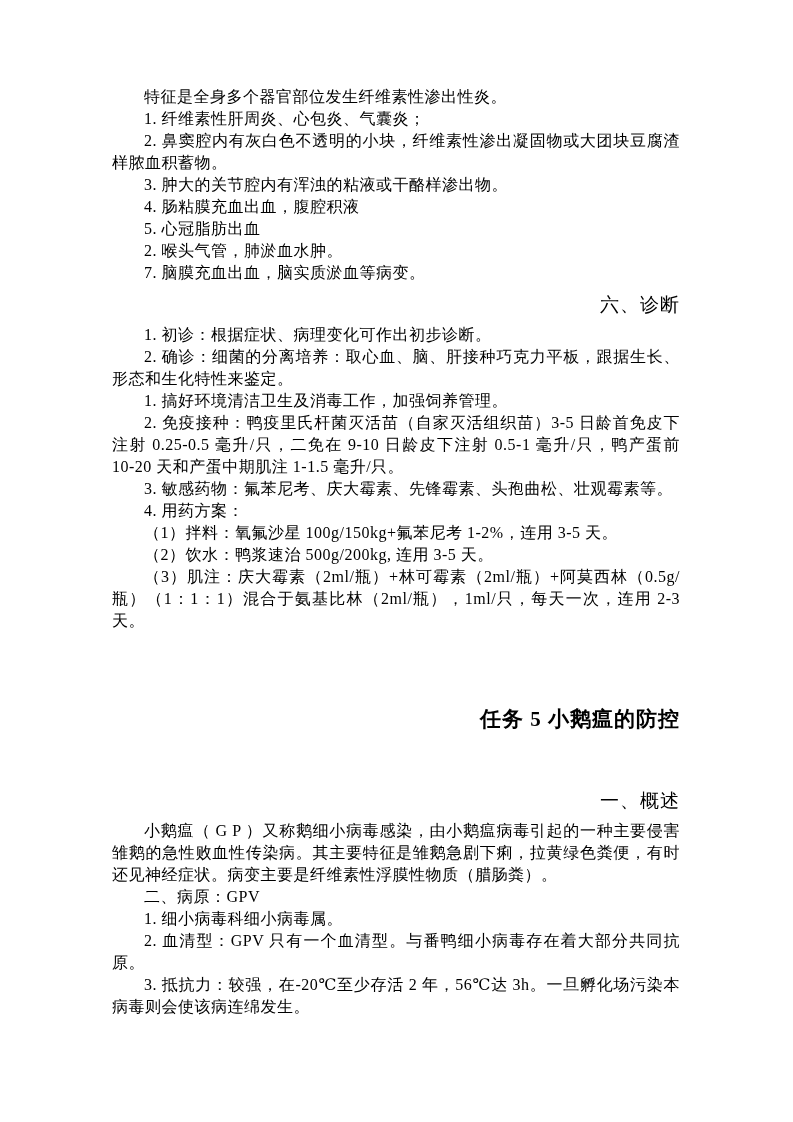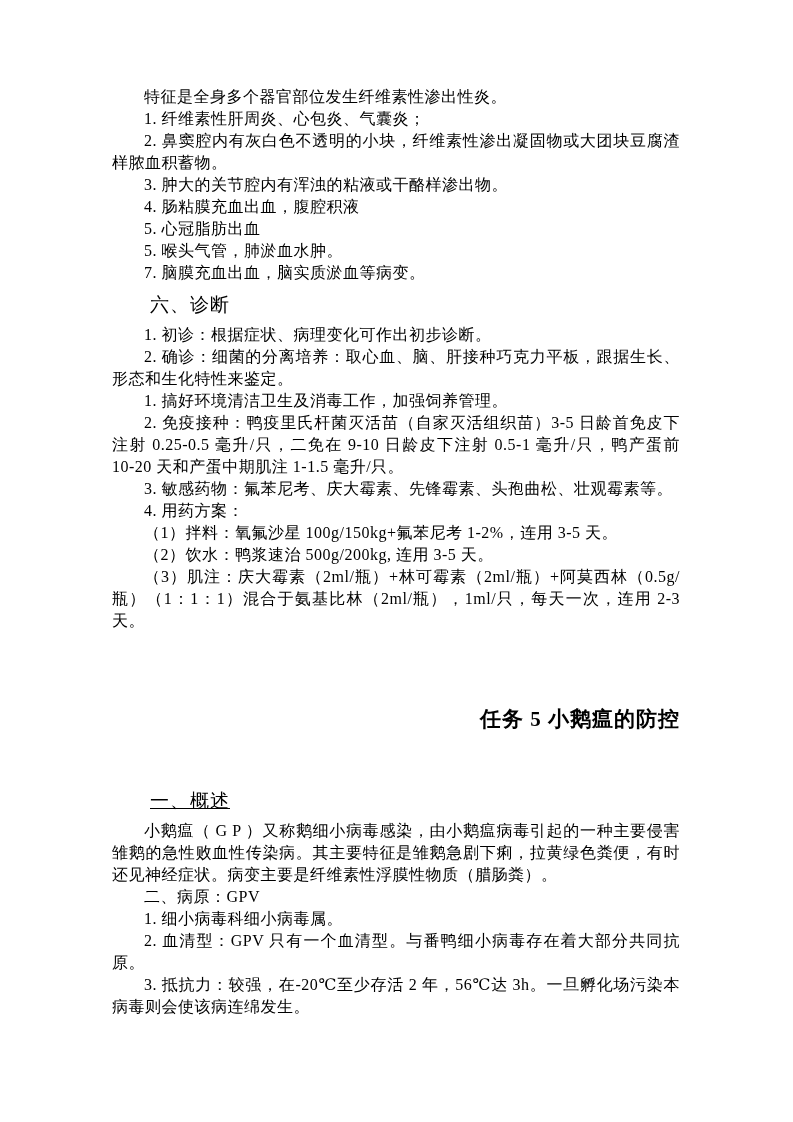--- a/index.html
+++ b/index.html
@@ -29,35 +29,34 @@
   .content p {
     margin: 0;
     text-indent: 2em;
   }
   .section-heading {
     font-size: 19px;
     font-weight: normal;
     line-height: 26px;
     margin: 8px 0 6px 0;
     text-indent: 2em;
-    text-align: left;
+    text-align: right;
     letter-spacing: 1px;
   }
   .task-title {
     font-size: 21px;
     font-weight: bold;
     line-height: 30px;
     margin: 72px 0 54px 0;
     text-align: right;
     text-indent: 0;
     letter-spacing: 1px;
   }
   .overview-heading {
     margin-top: 0;
-    text-decoration: underline;
   }
   .page-number {
     position: absolute;
     left: 0;
     right: 0;
     top: 1034px;
     text-align: center;
     font-size: 13px;
     line-height: 18px;
   }
@@ -67,21 +66,21 @@
 
 <div class="page">
   <div class="content">
 
     <p>特征是全身多个器官部位发生纤维素性渗出性炎。</p>
     <p>1. 纤维素性肝周炎、心包炎、气囊炎；</p>
     <p>2. 鼻窦腔内有灰白色不透明的小块，纤维素性渗出凝固物或大团块豆腐渣样脓血积蓄物。</p>
     <p>3. 肿大的关节腔内有浑浊的粘液或干酪样渗出物。</p>
     <p>4. 肠粘膜充血出血，腹腔积液</p>
     <p>5. 心冠脂肪出血</p>
-    <p>5. 喉头气管，肺淤血水肿。</p>
+    <p>2. 喉头气管，肺淤血水肿。</p>
     <p>7. 脑膜充血出血，脑实质淤血等病变。</p>
 
     <h2 class="section-heading">六、诊断</h2>
     <p>1. 初诊：根据症状、病理变化可作出初步诊断。</p>
     <p>2. 确诊：细菌的分离培养：取心血、脑、肝接种巧克力平板，跟据生长、形态和生化特性来鉴定。</p>
 
     <p>1. 搞好环境清洁卫生及消毒工作，加强饲养管理。</p>
     <p>2. 免疫接种：鸭疫里氏杆菌灭活苗（自家灭活组织苗）3-5 日龄首免皮下注射 0.25-0.5 毫升/只，二免在 9-10 日龄皮下注射 0.5-1 毫升/只，鸭产蛋前 10-20 天和产蛋中期肌注 1-1.5 毫升/只。</p>
     <p>3. 敏感药物：氟苯尼考、庆大霉素、先锋霉素、头孢曲松、壮观霉素等。</p>
     <p>4. 用药方案：</p>

